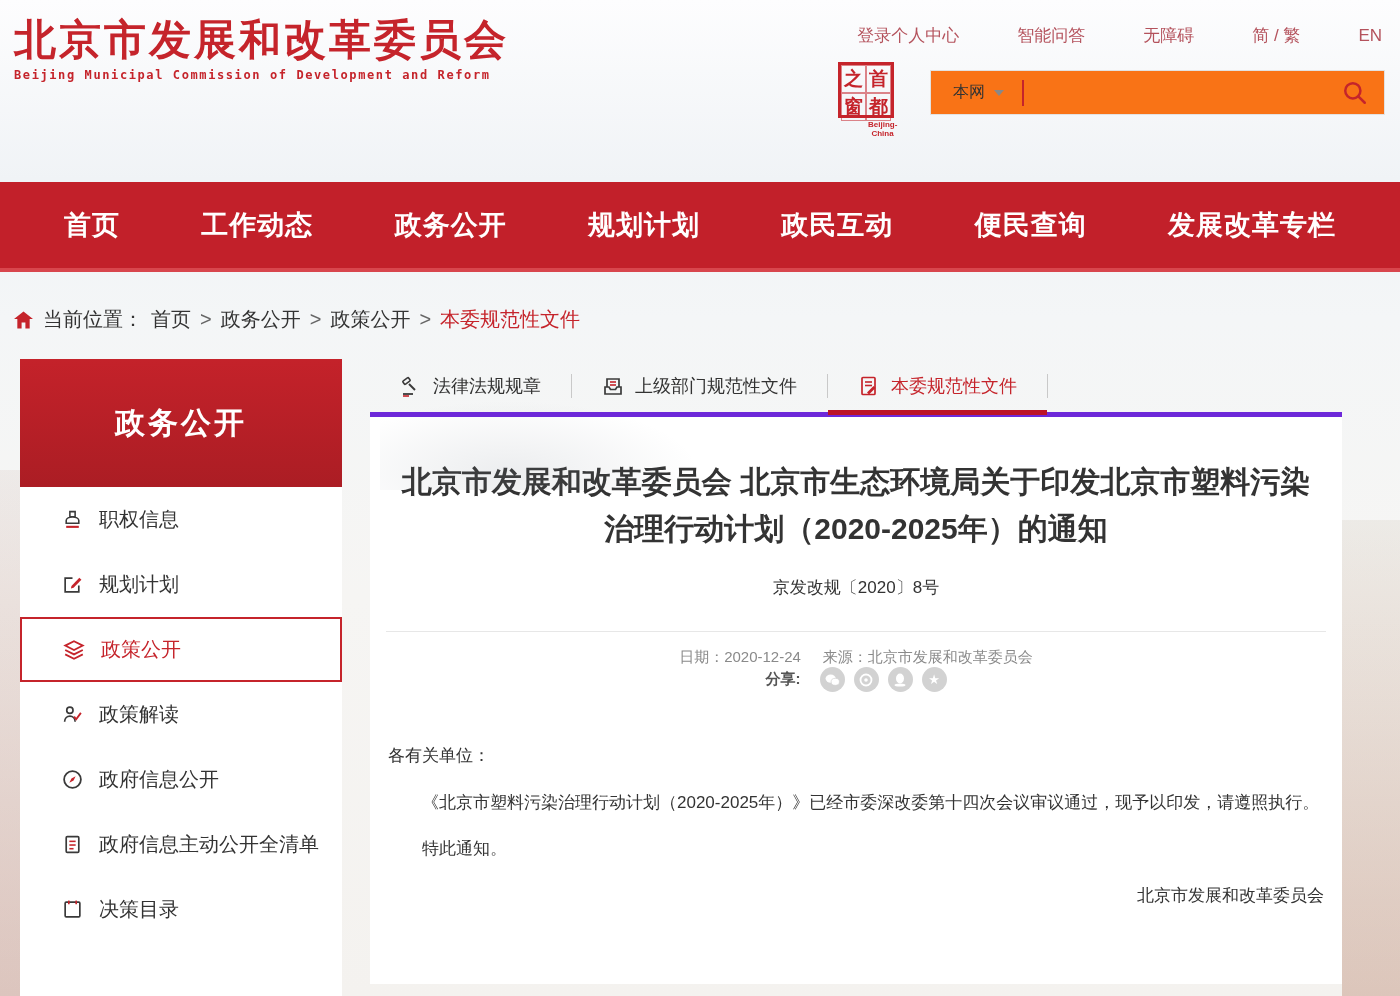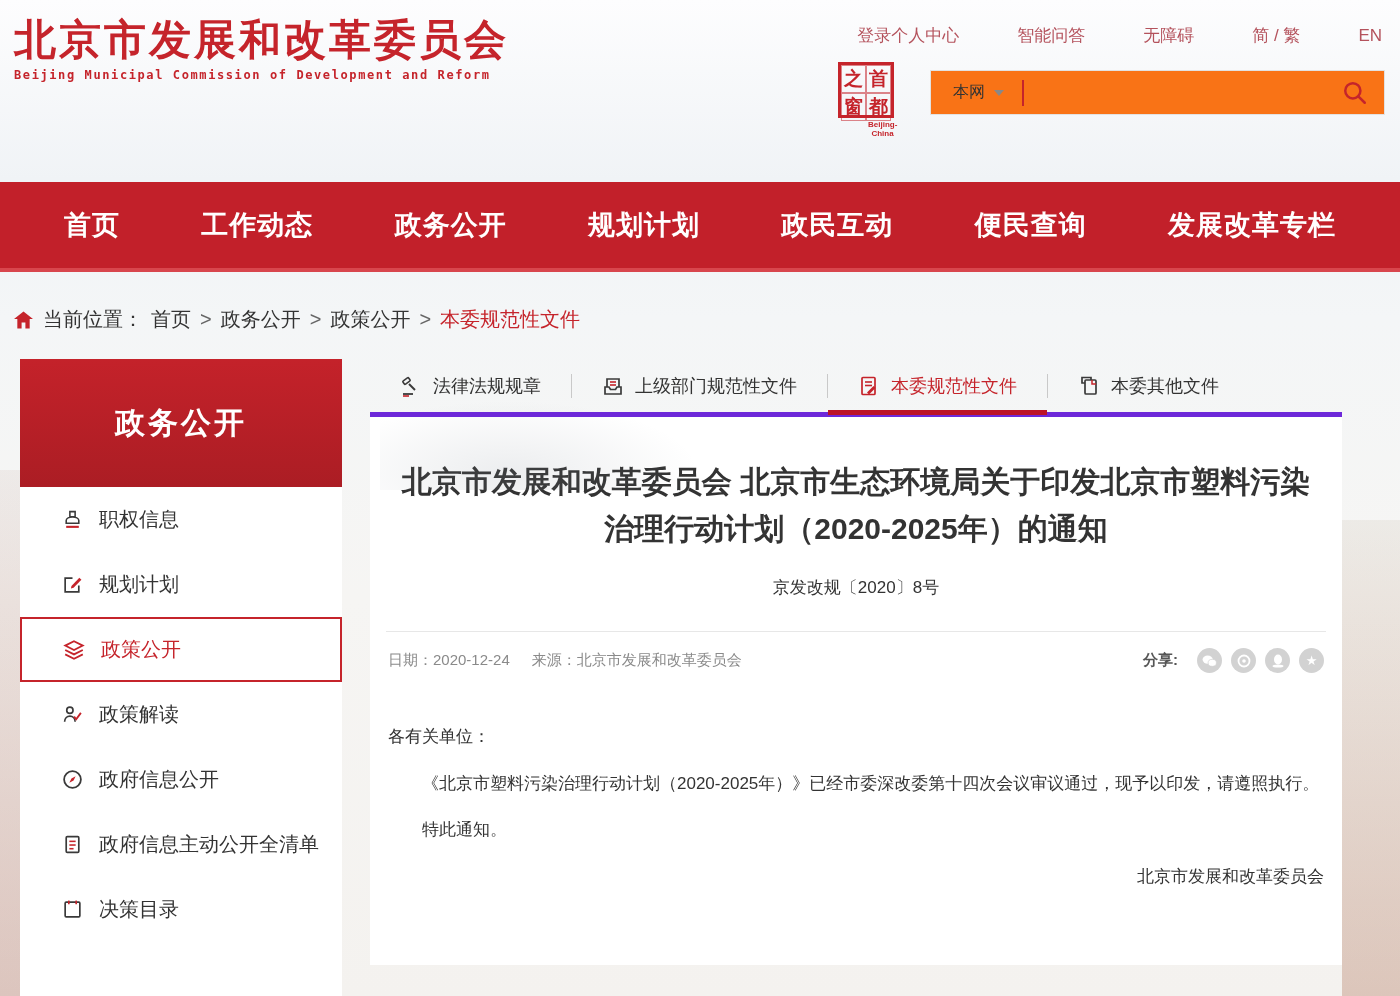--- a/index.html
+++ b/index.html
@@ -76,21 +76,21 @@
   .tab-label { font-size:18px; color:#333; white-space:nowrap; }
   .tab.active .tab-label { color:#c5242b; }
   .tab.active::after { content:""; position:absolute; left:0; right:0; bottom:-3px; height:5px; background:#bb1228; }
   .tab-sep { width:1px; height:24px; background:#c9c9c9; }
 
   .article { background:#fff; padding:42px 16px 60px 16px; min-height:500px; }
   .article-title { text-align:center; font-size:30px; font-weight:600; color:#333; line-height:1.55;
     max-width:930px; margin:0 auto; }
   .doc-number { text-align:center; font-size:17px; color:#333; margin-top:24px; }
   .meta-divider { border-top:1px solid #e7e7e7; margin-top:32px; }
-  .meta-row { display:flex; align-items:center; justify-content:space-between; padding:16px 2px 0 2px; }
+  .meta-row { display:flex; align-items:center; justify-content:space-between; padding:16px 2px 0 2px;flex-direction:column; }
   .meta-left { font-size:15px; color:#8a8a8a; }
   .meta-left b { font-weight:normal; }
   .meta-src { margin-left:22px; }
   .share { display:flex; align-items:center; }
   .share-label { font-size:15px; color:#555; font-weight:bold; margin-right:10px; }
   .share-circle { width:25px; height:25px; border-radius:50%; background:#d2d2d2; display:flex;
     align-items:center; justify-content:center; margin-left:9px; cursor:pointer; color:#fff; font-size:13px; }
   .article-body { margin-top:46px; font-size:17px; line-height:2.15; color:#333; padding:0 2px; }
   .article-body p { margin:10px 0; }
   .indent { text-indent:2em; }
@@ -289,30 +289,20 @@
           <svg width="22" height="22" viewBox="0 0 22 22">
               <rect x="4" y="2.5" width="13" height="17" rx="1" fill="none" stroke="#c5242b" stroke-width="1.7"></rect>
               <line x1="7" y1="7" x2="14" y2="7" stroke="#c5242b" stroke-width="1.6"></line>
               <line x1="7" y1="10.5" x2="14" y2="10.5" stroke="#c5242b" stroke-width="1.6"></line>
               <path d="M9 17.5 L15.5 11 L17.5 13 L11 19.5 Z" fill="#c5242b"></path>
             </svg>
         </span>
         <span class="tab-label">本委规范性文件</span>
       </div>
       <div class="tab-sep"></div>
-      <div class="tab">
-        <span class="ico">
-          <svg width="22" height="22" viewBox="0 0 22 22">
-              <rect x="7" y="5" width="11" height="14" rx="1" fill="none" stroke="#3a3a3a" stroke-width="1.7"></rect>
-              <path d="M7 8 H4 V2.5 h9 V5" fill="none" stroke="#3a3a3a" stroke-width="1.7"></path>
-              <path d="M14 5 v4 h4" fill="none" stroke="#c5242b" stroke-width="1.5"></path>
-            </svg>
-        </span>
-        <span class="tab-label">本委其他文件</span>
-      </div>
     </div>
 
     <div class="article">
       <h1 class="article-title">北京市发展和改革委员会 北京市生态环境局关于印发北京市塑料污染治理行动计划（2020-2025年）的通知</h1>
       <div class="doc-number">京发改规〔2020〕8号</div>
 
       <div class="meta-divider"></div>
 
       <div class="meta-row">
         <div class="meta-left">

